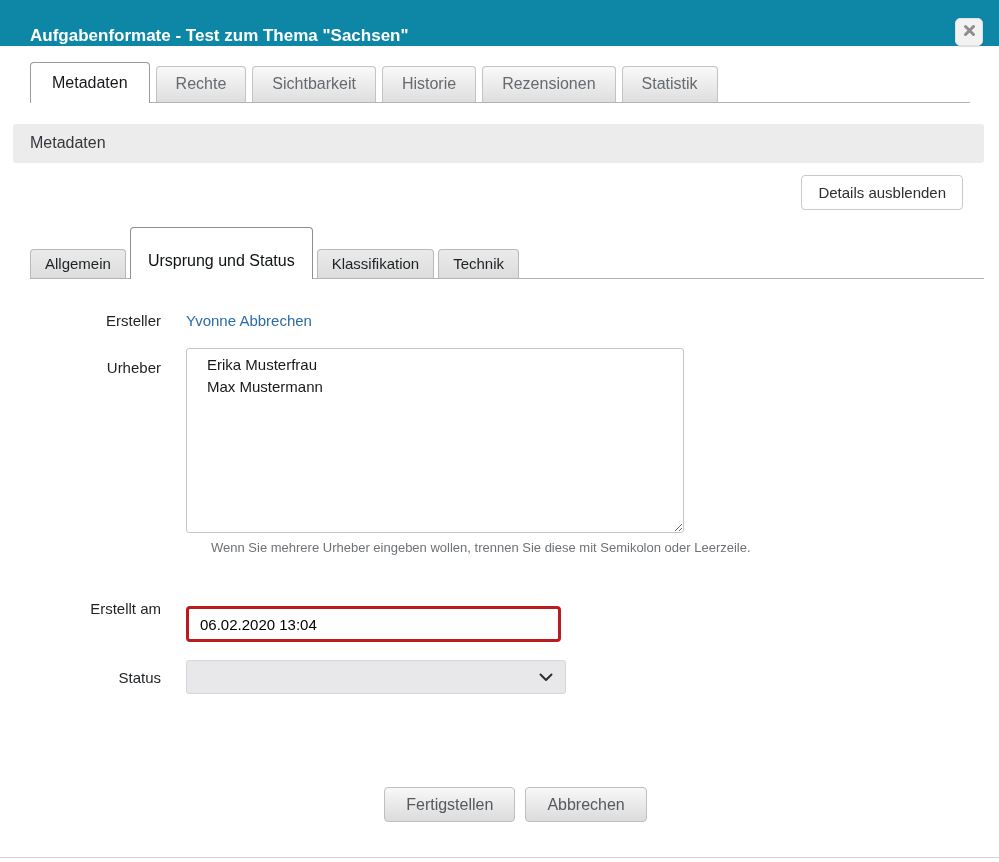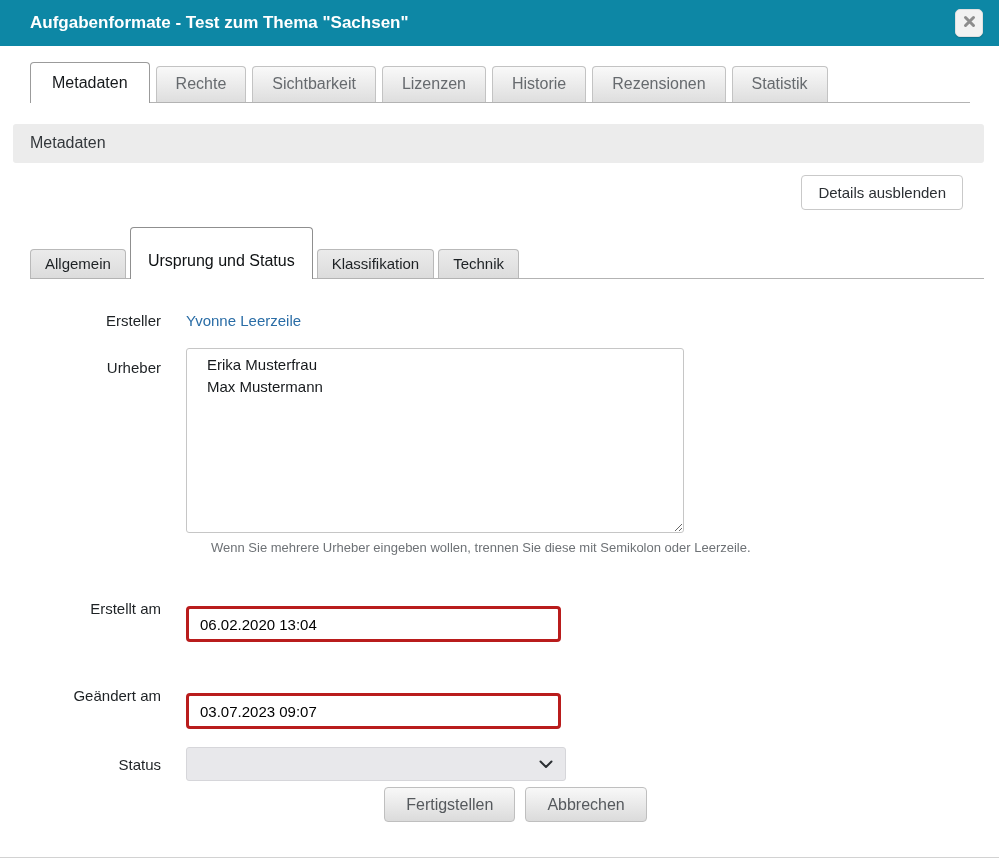--- a/index.html
+++ b/index.html
@@ -10,21 +10,21 @@
     background:#ffffff;
     position:relative;
     overflow:hidden;
     color:#1a1a1a;
   }
 
   
   .titlebar {
     height:46px;
     background:#0d87a5;
-    display:flex; align-items:center;
+    display:flex; align-items:flex-end;
     padding:0 16px 0 30px;
   }
   .titlebar .title {
     flex:1;
     color:#ffffff;
     font-size:17px;
     font-weight:bold;
   }
   .close-btn {
     width:28px; height:28px;
@@ -212,21 +212,20 @@
         <path d="M2.5 2.5 L10.5 10.5 M10.5 2.5 L2.5 10.5" stroke="#8d8d8d" stroke-width="3" stroke-linecap="round" fill="none"></path>
       </svg>
     </span>
   </div>
 </div>
 
 <div class="tabs-row">
   <div class="tab active">Metadaten</div>
   <div class="tab">Rechte</div>
   <div class="tab">Sichtbarkeit</div>
-  <div class="tab">Lizenzen</div>
   <div class="tab">Historie</div>
   <div class="tab">Rezensionen</div>
   <div class="tab">Statistik</div>
 </div>
 
 <div class="section-bar">Metadaten</div>
 
 <div class="details-row">
   <button class="btn-outline">Details ausblenden</button>
 </div>
@@ -235,39 +234,35 @@
   <div class="subtab">Allgemein</div>
   <div class="subtab active">Ursprung und Status</div>
   <div class="subtab">Klassifikation</div>
   <div class="subtab">Technik</div>
 </div>
 
 <div class="form">
 
   <div class="form-row row-ersteller">
     <div class="form-label">Ersteller</div>
-    <a class="link-value">Yvonne Leerzeile</a>
+    <a class="link-value">Yvonne Abbrechen</a>
   </div>
 
   <div class="form-row row-urheber">
     <div class="form-label">Urheber</div>
     <textarea class="urheber-textarea" spellcheck="false" style="">Erika Musterfrau
 Max Mustermann</textarea>
   </div>
   <div class="help-text">Wenn Sie mehrere Urheber eingeben wollen, trennen Sie diese mit Semikolon oder Leerzeile.</div>
 
   <div class="form-row row-date">
     <div class="form-label">Erstellt am</div>
     <input class="date-input" type="text" value="06.02.2020 13:04" style="">
   </div>
 
-  <div class="form-row row-date">
-    <div class="form-label">Geändert am</div>
-    <input class="date-input" type="text" value="03.07.2023 09:07" style="">
-  </div>
 
   <div class="form-row row-status">
     <div class="form-label">Status</div>
     <div class="status-select">
       <span class="selected-value"></span>
       <span>
         <svg width="14" height="9" viewBox="0 0 14 9">
           <path d="M1.5 1.5 L7 7 L12.5 1.5" stroke="#2b2f33" stroke-width="2" stroke-linecap="round" stroke-linejoin="round" fill="none"></path>
         </svg>
       </span>

